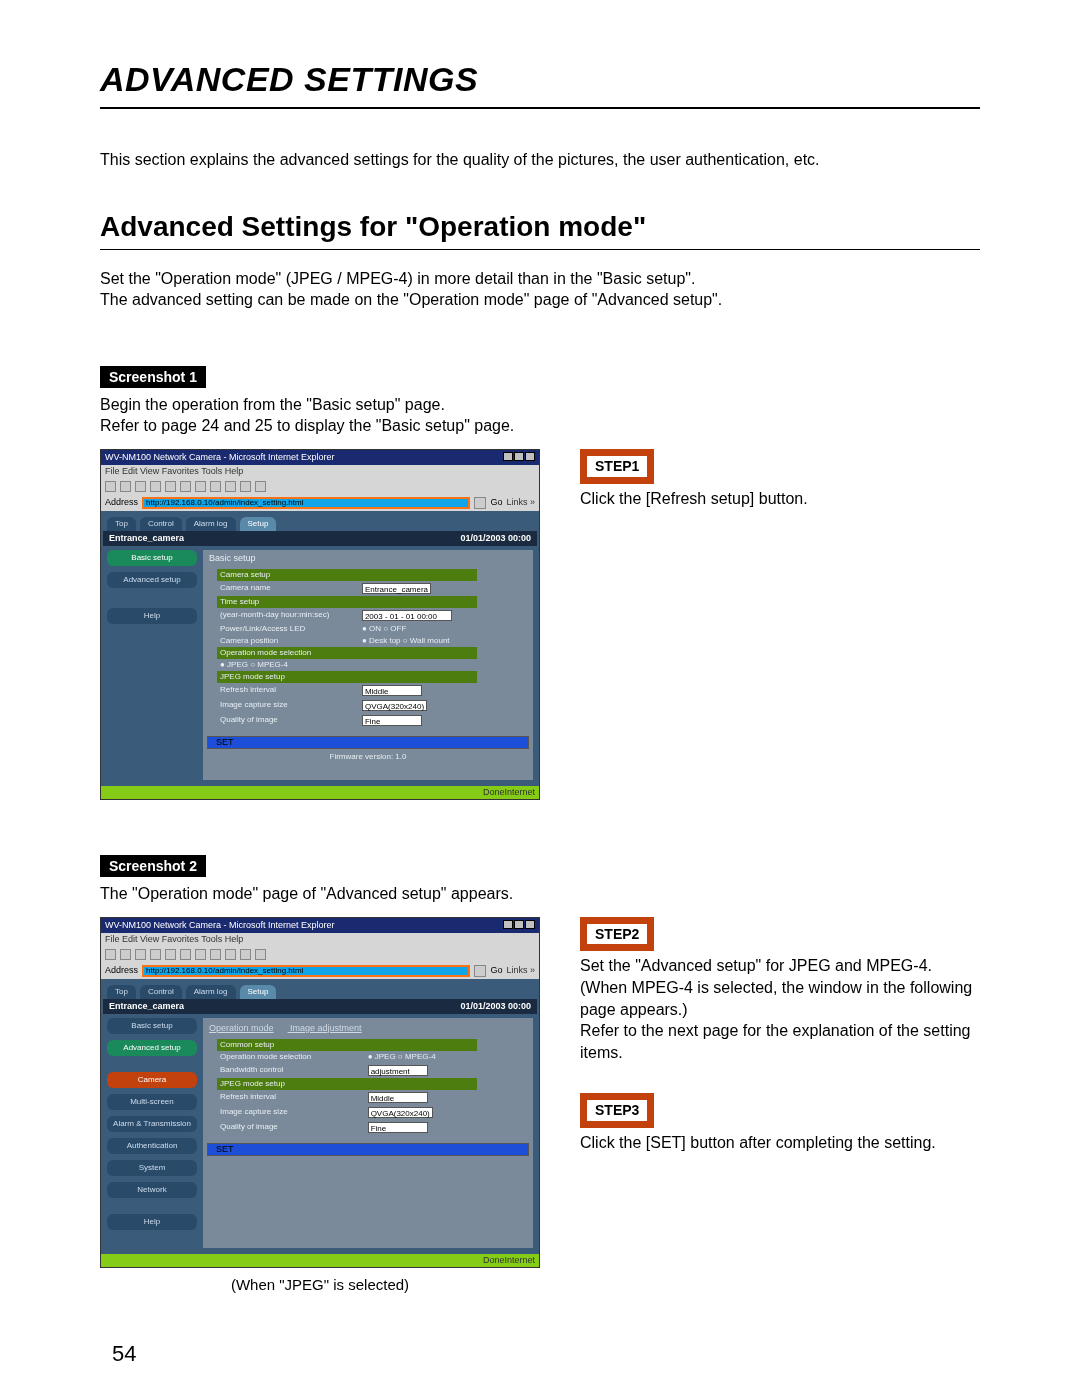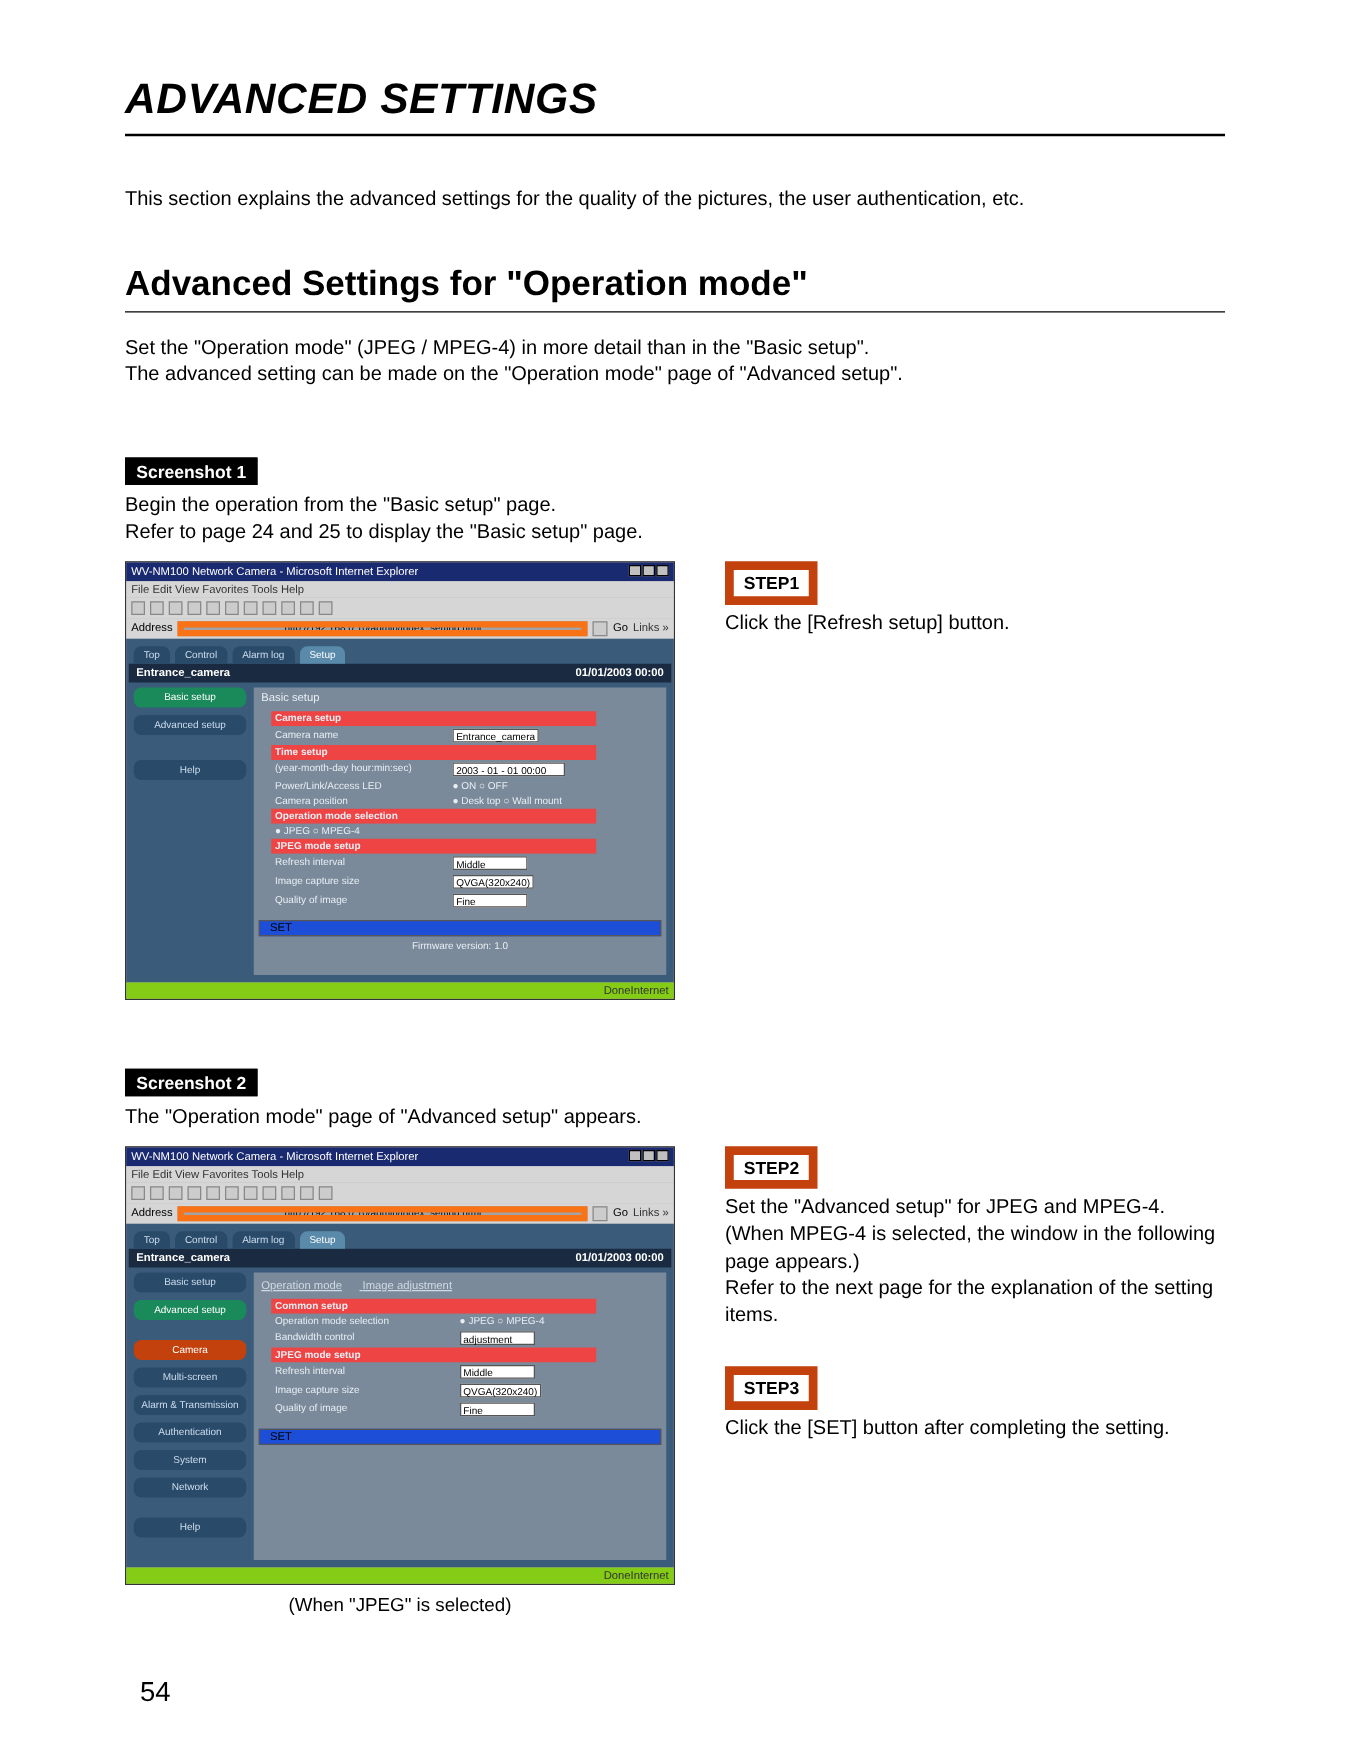--- a/index.html
+++ b/index.html
@@ -75,21 +75,21 @@
     justify-content: space-between;
     align-items: center;
   }
   .shot .titlebar .winctrls span{
     display:inline-block;width:10px;height:9px;background:#c0c0c0;border:1px solid #000;margin-left:1px;
   }
   .shot .menubar { background: #d6d6d6; padding: 2px 4px; color:#333; }
   .shot .toolbar { background: #d6d6d6; padding: 3px 4px; display:flex; gap:4px; align-items:center;}
   .shot .toolbar .tbtn{width:11px;height:11px;border:1px solid #888;background:#ccc;}
   .shot .addr{ background:#d6d6d6; padding:2px 4px; display:flex; align-items:center; gap:4px;}
-  .shot .addr input{ flex:1; height:12px; font-size:8px; border:5px solid #f97316; background:#a3a3a3; padding:0 2px;text-align:center;}
+  .shot .addr input{ flex:1; height:12px; font-size:8px; border:2px solid #f97316; background:#0ea5e9; padding:0 2px;}
   .shot .addr .go{width:12px;height:12px;border:1px solid #888;background:#ccc;}
   .shot .addr .lnk{color:#333;}
 
   .shot .app {
     background: #3a5c7a;
     padding: 6px;
   }
   .shot .tabs { display:flex; gap:4px; margin-bottom:4px;}
   .shot .tab {
     background: #2a4a6a;
@@ -107,21 +107,21 @@
   .shot .sidebtn.sel{ background:#1a8a5a; color:#fff;}
   .shot .main { flex:1; background:#7a8a9a; padding:4px; min-height:230px;}
   .shot .camhead{
     display:flex;justify-content:space-between;align-items:center;
     background:#1a2a40;color:#fff;padding:3px 6px;font-weight:bold;margin:-4px -4px 4px -4px;
   }
   .shot .subtab{ color:#d0dae4; font-size:9px; margin:2px 0 6px 2px; text-decoration:underline;}
   .shot .subtab span{ margin-right:14px;}
   .shot table{ width:260px; border-collapse:collapse; margin-left:10px;}
   .shot td{ padding:2px 3px; font-size:8px; color:#e8eef4;}
-  .shot tr.sec td{ background:#ef4444; font-weight:bold;}
+  .shot tr.sec td{ background:#4d7c0f; font-weight:normal;}
   .shot tr.row td{ background:#7a8a9a;}
   .shot .ctrl{ background:#fff;color:#000;border:1px solid #555;padding:0 2px;display:inline-block;min-width:60px;height:11px;line-height:11px;font-size:8px;}
   .shot .radio::before{content:"○ ";}
   .shot .radio.on::before{content:"● ";}
   .shot .setbtn{ display:block; margin:8px auto 4px auto; background:#1d4ed8;border:1px solid #555;padding:1px 8px;color:#000;}
   .shot .fw{ text-align:center; color:#e8eef4; font-size:8px; margin-top:4px;}
   .shot .status{ background:#84cc16; display:flex; justify-content:flex-end;padding:2px 4px; color:#333;}
 </style>
 </head>
 <body>

